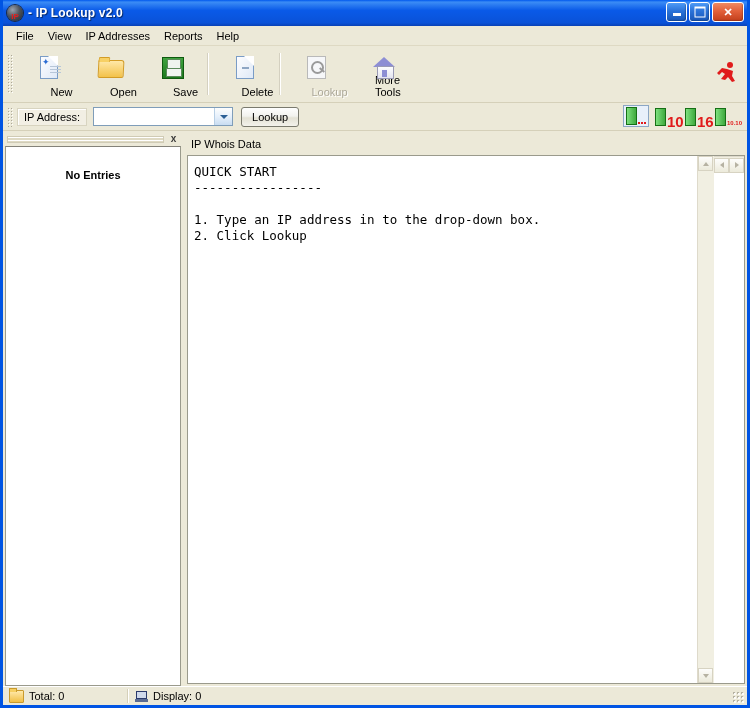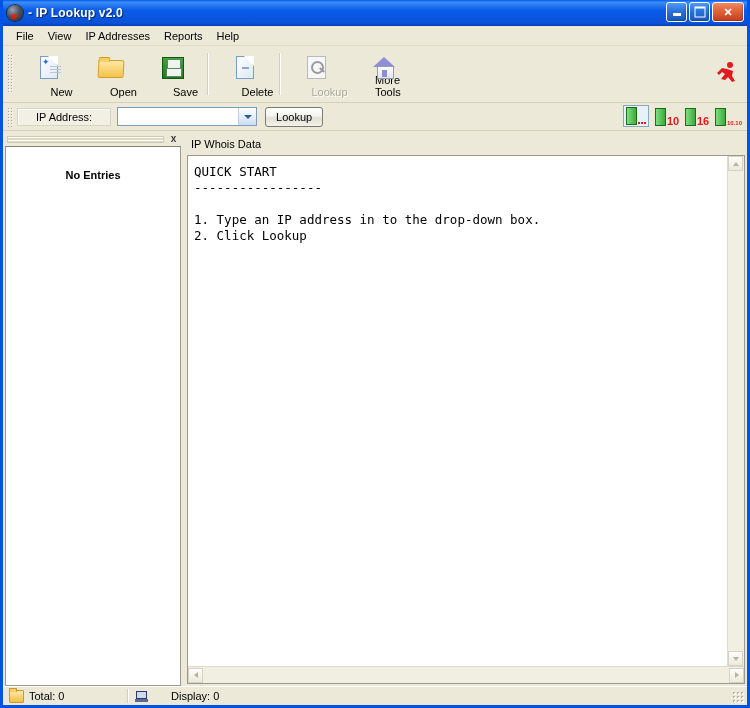--- a/index.html
+++ b/index.html
@@ -147,21 +147,21 @@
     border-bottom:10px solid #8d8ed4;
   }
   .house .body{
     position:absolute;left:4px;top:9px;width:15px;height:11px;
     background:linear-gradient(to bottom,#fdfdff,#e4e4ef);border:1px solid #9a9ab5;
   }
   .house .door{position:absolute;left:9px;top:13px;width:5px;height:7px;background:#8d8ed4;}
   
   .addrband{height:27px;}
   .addr-label{
-    border:1px solid #d8d4c0;background:#f2efe4;padding:2px 18px;font-size:11px;
+    border:1px solid #d8d4c0;background:#f2efe4;padding:2px 6px;font-size:11px;
     margin-right:6px;box-shadow:inset 1px 1px 0 #fff;
   }
   .combo{
     width:140px;height:19px;box-sizing:border-box;position:relative;
     border:1px solid #7f9db9;background:#fff;
   }
   .combo input{
     position:absolute;left:0;top:0;width:120px;height:17px;border:none;outline:none;
     font-family:"Liberation Sans",sans-serif;font-size:11px;padding-left:3px;box-sizing:border-box;
     background:transparent;
@@ -182,21 +182,21 @@
     border:1px solid #7a7a6e;border-radius:3px;cursor:default;
     font-family:"Liberation Sans",sans-serif;color:#000;
   }
   .statusicons{position:absolute;right:8px;top:2px;display:flex;align-items:center;gap:4px;}
   .sicon{
     width:26px;height:22px;position:relative;box-sizing:border-box;
     display:flex;align-items:flex-end;padding:0 2px 1px 2px;
   }
   .sicon.sel{border:1px solid #8ba6c4;background:#e8f0fa;}
   .bar{width:9px;height:16px;background:linear-gradient(to right,#7ee07e,#3ea93e);border:1px solid #167016;flex:none;}
-  .sicon .num{font-size:11px;font-weight:bold;color:#e01b1b;line-height:9px;margin-left:1px;}
+  .sicon .num{font-size:15px;font-weight:bold;color:#e01b1b;line-height:9px;margin-left:1px;}
   .sicon .num.tiny{font-size:6px;line-height:6px;}
   .dots{display:flex;gap:1px;margin-left:1px;margin-bottom:1px;}
   .dots i{width:2px;height:2px;background:#e01b1b;display:block;}
   
   .content{flex:1;display:flex;min-height:0;background:#ece9d8;padding:2px 2px 0 2px;box-sizing:border-box;}
   .leftpane{
     width:176px;flex:none;display:flex;flex-direction:column;
     background:#ece9d8;
   }
   .pane-caption{
@@ -219,21 +219,21 @@
   }
   .listbox .empty{font-size:11px;color:#000;}
   .splitter{width:6px;flex:none;}
   .rightpane{flex:1;display:flex;flex-direction:column;min-width:0;}
   .pane-title{
     height:22px;display:flex;align-items:center;padding-left:4px;
     font-size:11px;color:#000;flex:none;
   }
   .textframe{
     flex:1;margin:0 0 2px 0;border:1px solid #9a9a8c;background:#fff;
-    display:flex;flex-direction:column;min-height:0;box-sizing:border-box;
+    display:flex;flex-direction:row;min-height:0;box-sizing:border-box;
   }
   .textrow{flex:1;display:flex;min-height:0;}
   .textarea{
     flex:1;padding:8px 6px;font-family:"DejaVu Sans Mono",monospace;
     font-size:12.5px;line-height:16px;white-space:pre;color:#000;overflow:hidden;
   }
   .vscroll{
     width:16px;flex:none;background:#f1efe2;border-left:1px solid #dedacb;
     display:flex;flex-direction:column;justify-content:space-between;
   }
@@ -257,21 +257,21 @@
   
   .statusbar{
     height:18px;flex:none;display:flex;align-items:center;
     background:#ece9d8;border-top:1px solid #ffffff;
     font-size:11px;position:relative;
   }
   .sb-cell{display:flex;align-items:center;height:16px;padding:0 6px;}
   .sb-left{flex:1;border-right:1px solid #d5d0b9;}
   .sb-sep{width:1px;height:14px;background:#d5d0b9;border-right:1px solid #fff;}
   .sb-total{width:112px;gap:5px;}
-  .sb-display{width:118px;gap:23px;}
+  .sb-display{width:118px;gap:5px;}
   .mini-folder{
     width:13px;height:11px;position:relative;flex:none;
     background:linear-gradient(to bottom,#ffe9ab,#f0bf45);border:1px solid #c99a2c;border-radius:1px;
   }
   .mini-folder:before{
     content:"";position:absolute;left:-1px;top:-3px;width:6px;height:3px;
     background:#f6cf62;border:1px solid #c99a2c;border-bottom:none;border-radius:1px 1px 0 0;
   }
   .mini-pc{width:13px;height:11px;position:relative;flex:none;}
   .mini-pc .scr{

